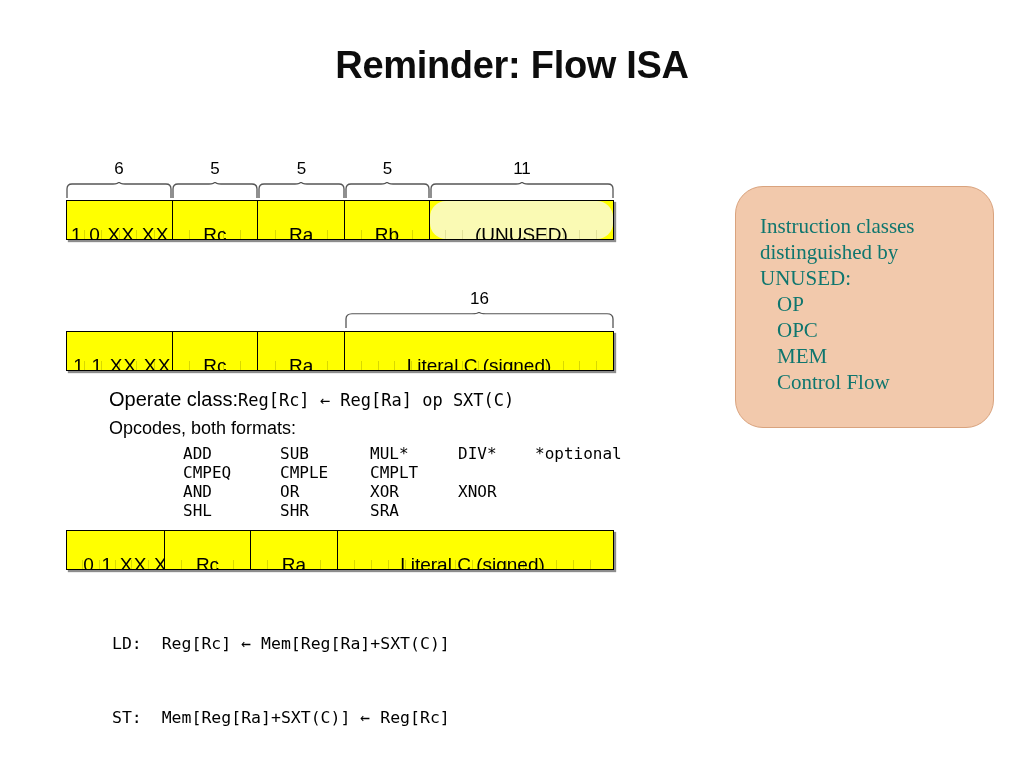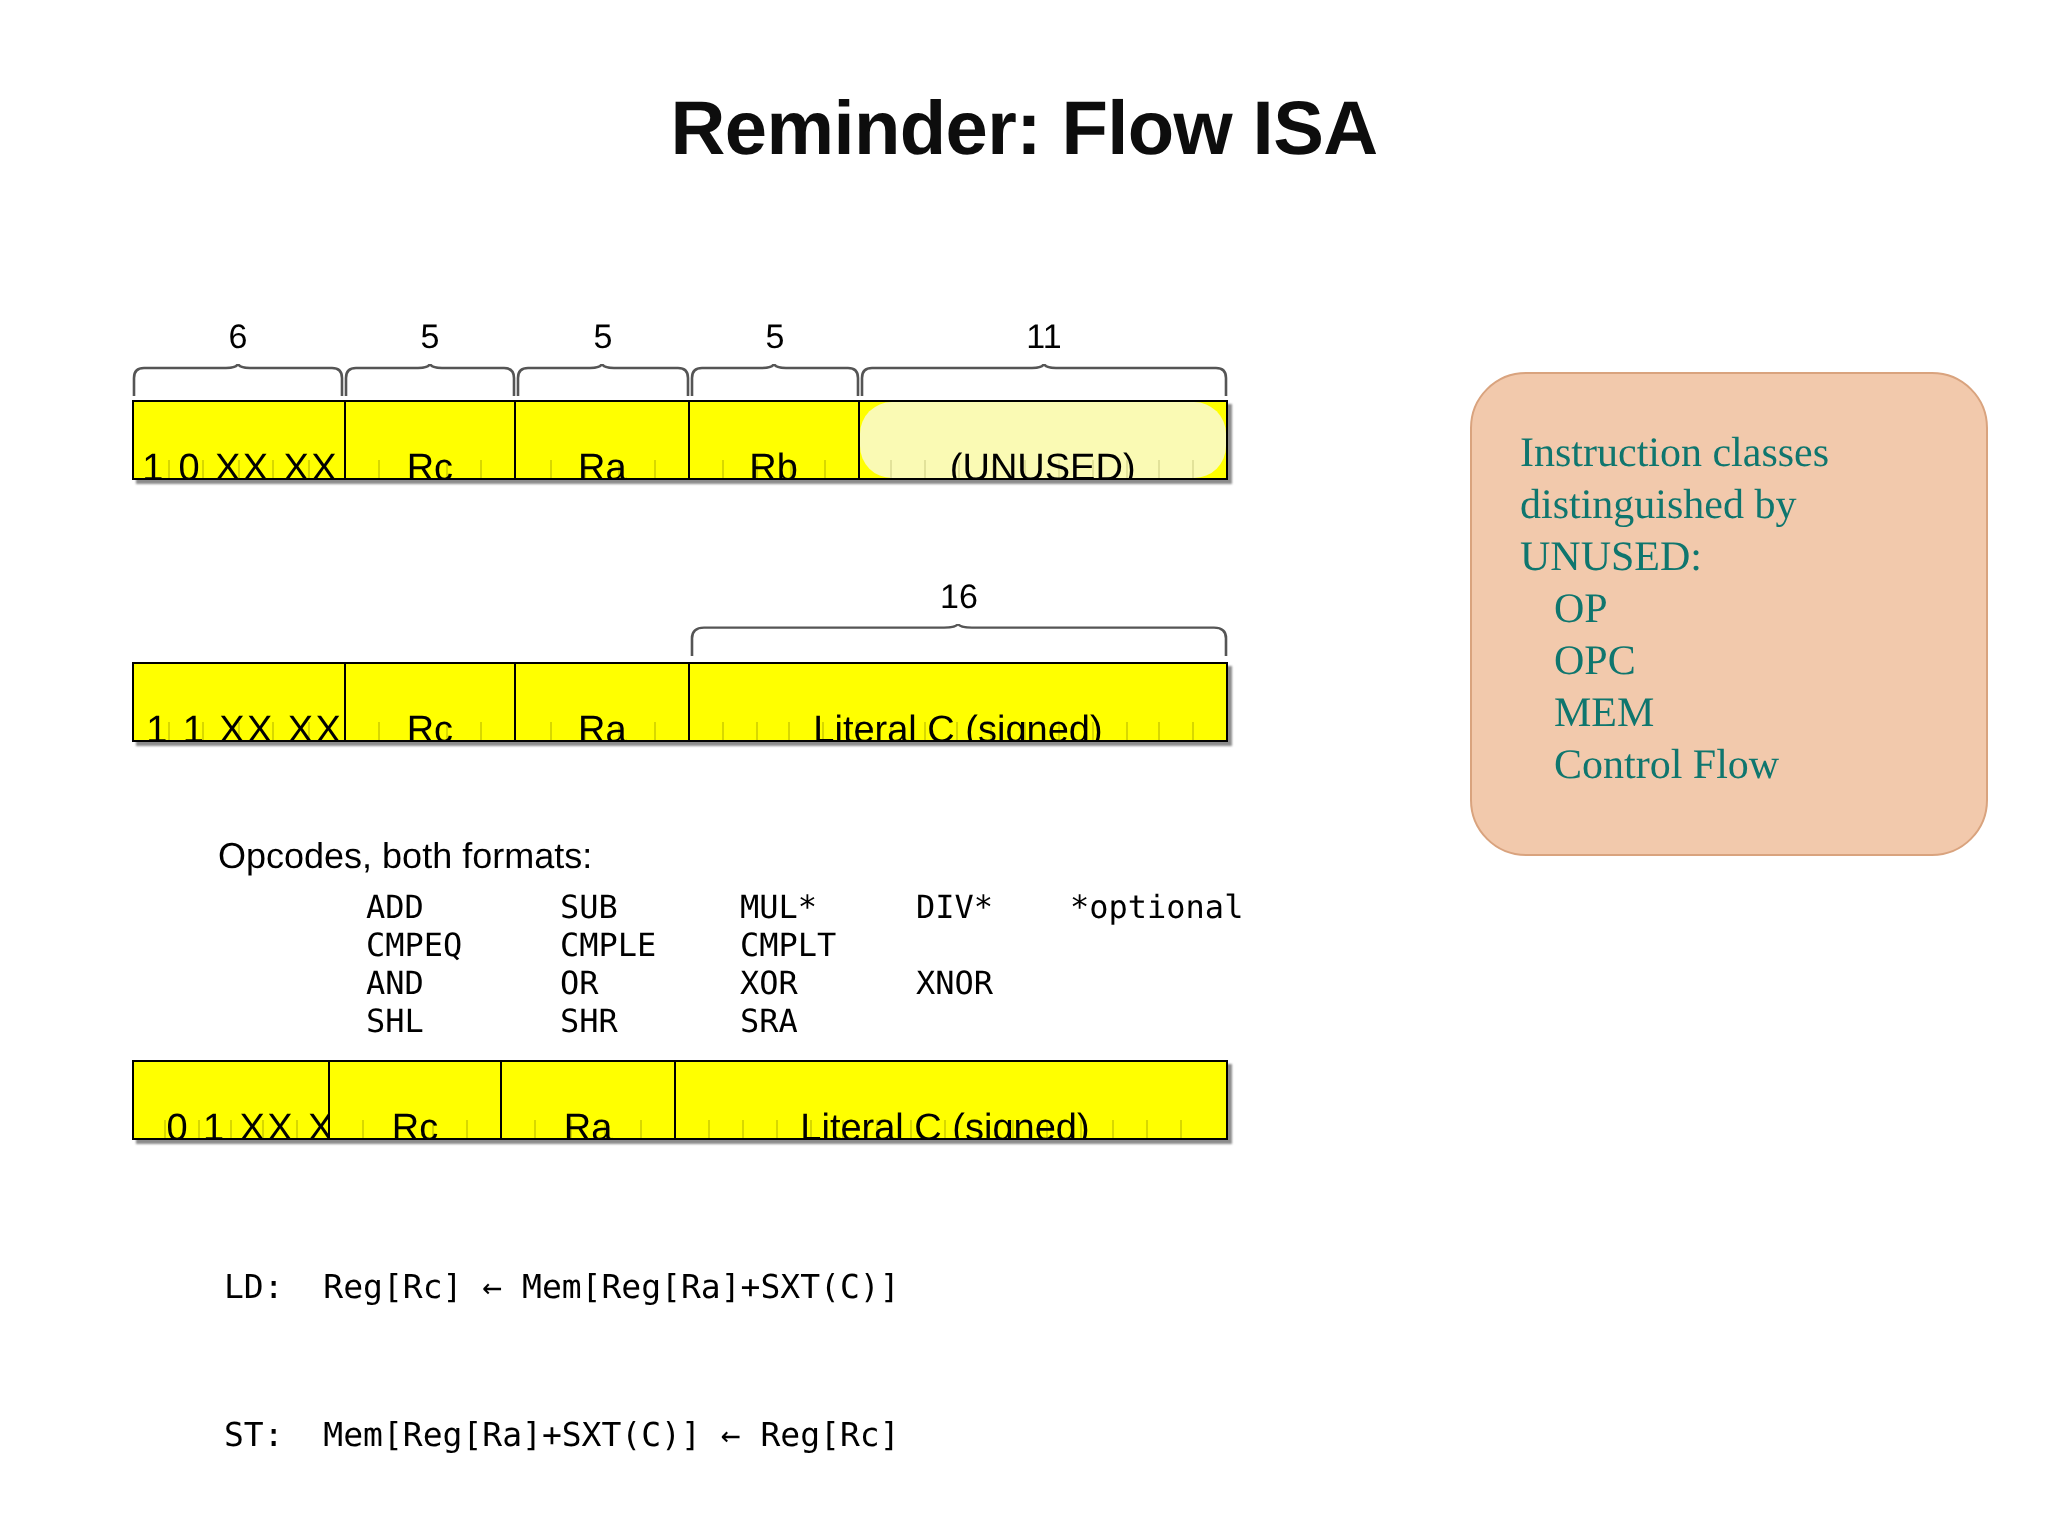--- a/index.html
+++ b/index.html
@@ -313,20 +313,23 @@
           <i></i>
           <i></i>
           <i></i>
           <i></i>
           <i></i>
         </div>
       <span class="lbl">Literal C (signed)</span>
     </div>
   </div>
 
+  <div class="operate" style="left:109px; top:389px;">
+    <span class="sans">Operate class:</span><span class="mono">Reg[Rc] ← Reg[Ra] op SXT(C)</span>
+  </div>
 
   <div class="opcodes-head" style="left:109px; top:419px;">Opcodes, both formats:</div>
 
   <table class="opgrid" style="left:183px; top:444px;">
     <tbody>
         <tr>
       <td class="c0">ADD</td>
       <td class="c1">SUB</td>
       <td class="c2">MUL*</td>
       <td class="c3">DIV*</td>

